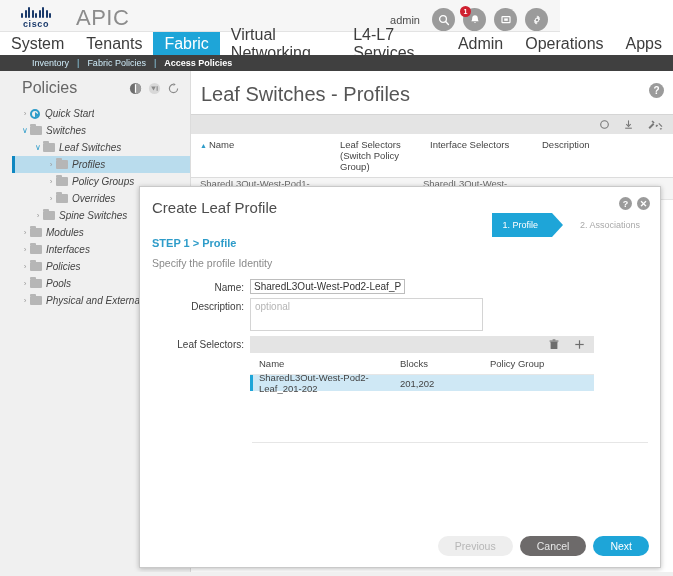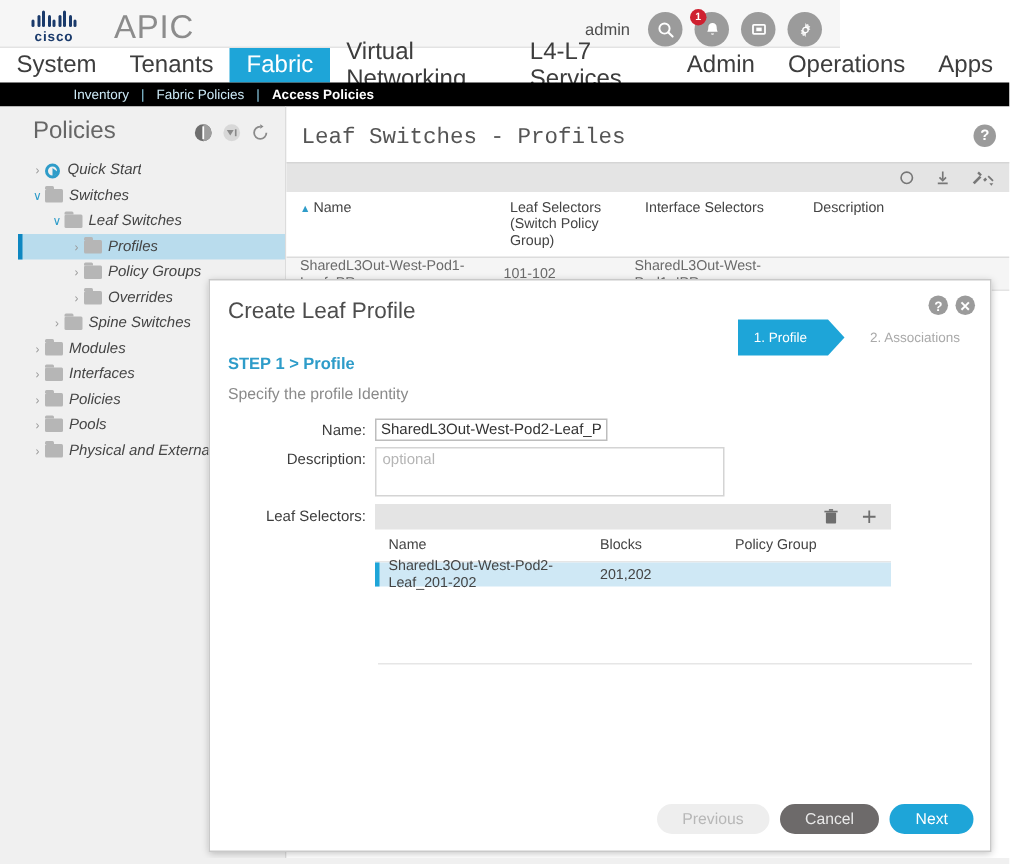--- a/index.html
+++ b/index.html
@@ -58,22 +58,22 @@
     position:absolute; top:32px; left:0; width:673px; height:23px;
     background:#ffffff; display:flex; align-items:stretch;
   }
   .navtab {
     padding:0 11px; display:flex; align-items:center;
     font-size:16px; color:#3d3d3d; cursor:pointer;
   }
   .navtab.active { background:#1ea5d8; color:#ffffff; }
   .subnav {
     position:absolute; top:55px; left:0; width:673px; height:16px;
-    background:#000000; display:flex; align-items:center;
-    padding-left:49px; gap:0px;
+    background:#404040; display:flex; align-items:center;
+    padding-left:32px; gap:0px;
   }
   .subnav-item { font-size:9px; color:#cdeaf7; cursor:pointer; }
   .subnav-item.active { color:#ffffff; font-weight:bold; }
   .subnav-sep { font-size:9px; color:#8fd1ea; padding:0 8px; }
 
   
   .leftpanel {
     position:absolute; top:71px; left:0; width:191px; height:505px;
     background:#f0f0f0; border-right:1px solid #dcdcdc;padding-left:12px;
   }
@@ -108,21 +108,21 @@
   .qs-ring:after {
     content:""; position:absolute; left:3px; top:1.5px;
     border-left:4px solid #2e9cc9; border-top:3px solid transparent;
     border-bottom:3px solid transparent;
   }
   .tlabel { white-space:nowrap; overflow:hidden;font-style:italic; }
 
   
   .content { position:absolute; top:71px; left:191px; width:482px; height:505px; background:#fff; }
   .content-title {
-    font-size:15px; color:#555; padding:12px 0 8px 10px;font-family:Liberation Mono, monospace;
+    font-size:20px; color:#555; padding:12px 0 8px 10px;
   }
   .help-circ {
     position:absolute; right:9px; top:12px;
     width:15px; height:15px; border-radius:50%; background:#9b9b9b;
     color:#fff; font-size:10px; font-weight:bold;
     display:flex; align-items:center; justify-content:center; cursor:pointer;
   }
   .table-toolbar {
     height:20px; background:#e4e4e4; border-top:1px solid #d5d5d5;
     display:flex; align-items:center; justify-content:flex-end;

